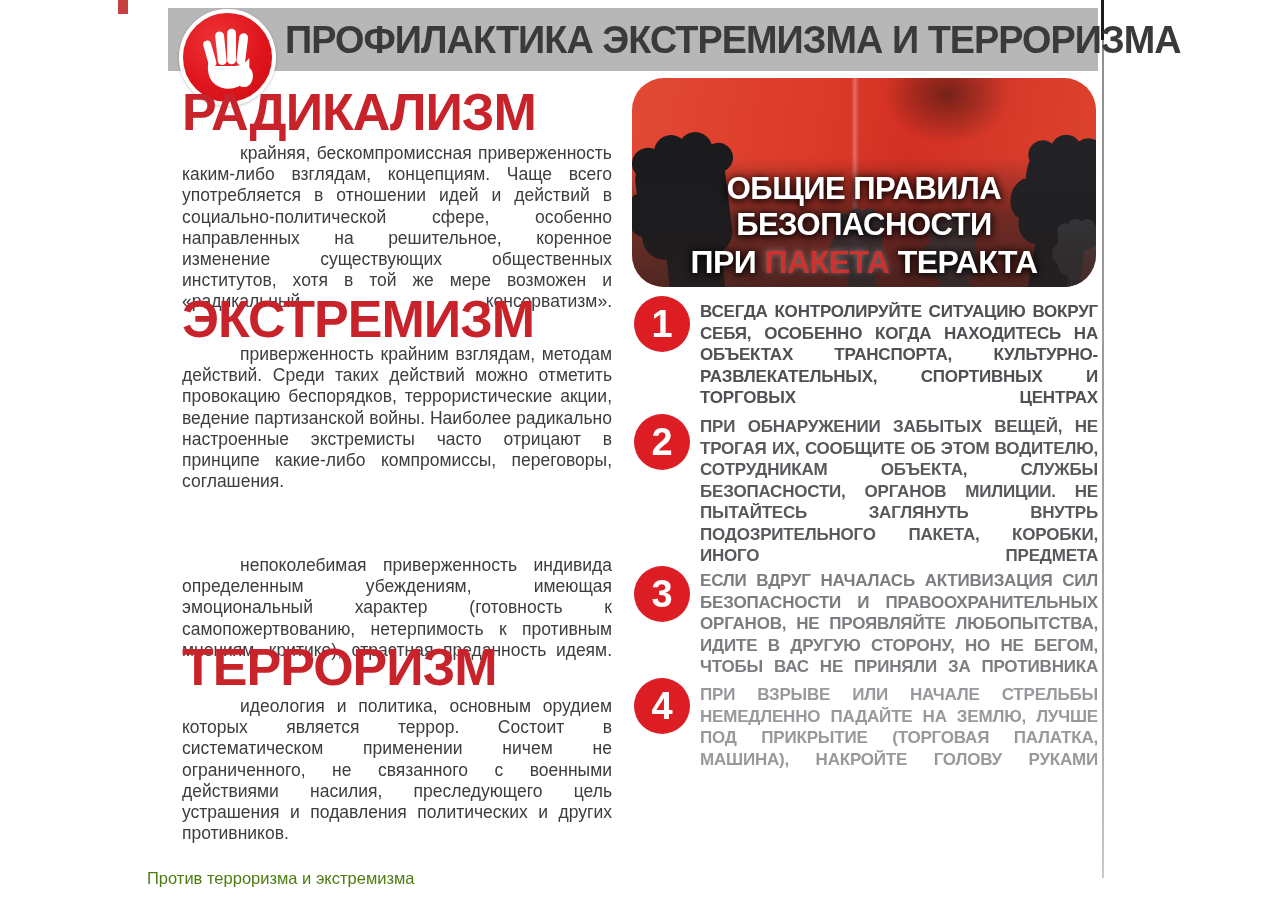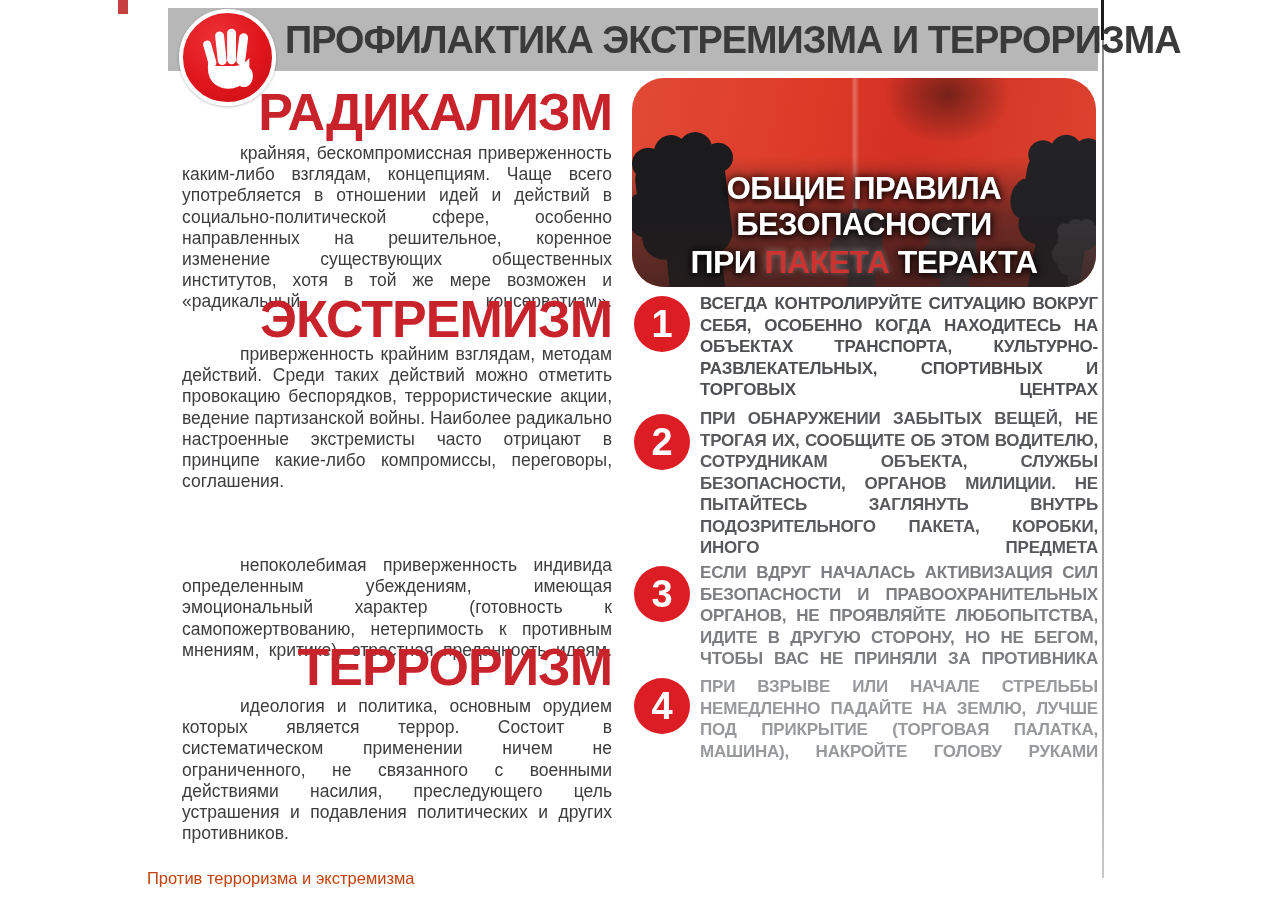--- a/index.html
+++ b/index.html
@@ -17,21 +17,21 @@
   .header-bar { position:absolute; left:168px; top:8px; width:930px; height:63px; background:#b7b7b7; }
   .header-title { position:absolute; left:285px; top:8px; width:810px; height:63px; line-height:63px;
                   font-size:39px; font-weight:bold; color:#3a3a3a; letter-spacing:-1px;
                   transform:scaleX(.97); transform-origin:left center; white-space:nowrap; }
   .stop-badge { position:absolute; left:179px; top:9px; width:97px; height:97px; border-radius:50%;
                 background:radial-gradient(circle at 38% 30%, #ee3338 0%, #df151c 55%, #c90f16 100%);
                 border:4px solid #ffffff; box-shadow:0 1px 3px rgba(0,0,0,.25); }
   .stop-badge svg { position:absolute; left:18px; top:13px; }
 
   
-  .def-term { position:absolute; left:182px; width:430px; text-align:right;
+  .def-term { position:absolute; left:182px; width:430px; text-align:left;
               font-size:52px; line-height:56px; font-weight:bold; color:#c8232a; letter-spacing:-1px; }
   .def-text { position:absolute; left:182px; width:430px; text-align:justify; text-indent:58px;
               font-size:17.5px; line-height:21.2px; color:#3d3d3f; }
   .def-text::after { content:""; display:inline-block; width:100%; }
 
   
   .fists-image { position:absolute; left:632px; top:78px; width:464px; height:209px; overflow:hidden;
                  background:
                    radial-gradient(ellipse 90px 70px at 68% 8%, rgba(40,20,15,.55), rgba(40,20,15,0) 70%),
                    linear-gradient(90deg, rgba(255,255,255,0) 47.2%, rgba(255,255,255,.28) 48%, rgba(255,255,255,0) 49%),
@@ -43,32 +43,32 @@
   .img-title .line1 { font-size:31px; line-height:36px; letter-spacing:-.5px;
                       text-shadow:0 0 10px rgba(0,0,0,.9), 0 2px 6px rgba(0,0,0,.8); }
   .img-title .line2 { font-size:32px; line-height:38px; letter-spacing:-.5px;
                       text-shadow:0 0 10px rgba(0,0,0,.9), 0 2px 6px rgba(0,0,0,.8); }
   .img-title .hl { color:#cc3330; text-shadow:0 0 6px rgba(255,255,255,.45), 0 2px 6px rgba(0,0,0,.6); }
 
   .rule-num { position:absolute; left:634px; width:56px; height:56px; border-radius:50%;
               background:#dc1e24; color:#fff; font-weight:bold; font-size:38px;
               display:flex; align-items:center; justify-content:center; }
   .rule-text { position:absolute; left:700px; width:398px; text-align:justify;
-               font-weight:bold; font-size:17px; line-height:21.5px; letter-spacing:-.2px; }
+               font-weight:bold; font-size:17px; line-height:21.5px; letter-spacing:-.2px;margin-top:8px; }
   .rule-text::after { content:""; display:inline-block; width:100%; }
   .shade-a { color:#4f5054; }
   .shade-b { color:#58595d; }
   .shade-c { color:#7b7d80; }
   .shade-d { color:#97999c; }
 
   .warning { position:absolute; left:700px; top:776px; width:398px; text-align:justify;
              font-weight:bold; font-size:18px; line-height:27px; color:#cf2127; letter-spacing:-.2px; }
   .warning::after { content:""; display:inline-block; width:100%; }
 
-  .footer-caption { position:absolute; left:147px; top:869px; font-size:16.5px; color:#c2410c; }
+  .footer-caption { position:absolute; left:147px; top:869px; font-size:16.5px; color:#4d7c0f; }
 </style>
 </head>
 <body>
 
 <div class="page">
 
   <div class="corner-mark"></div>
   <div class="edge-top"></div>
   <div class="edge-side"></div>
 

